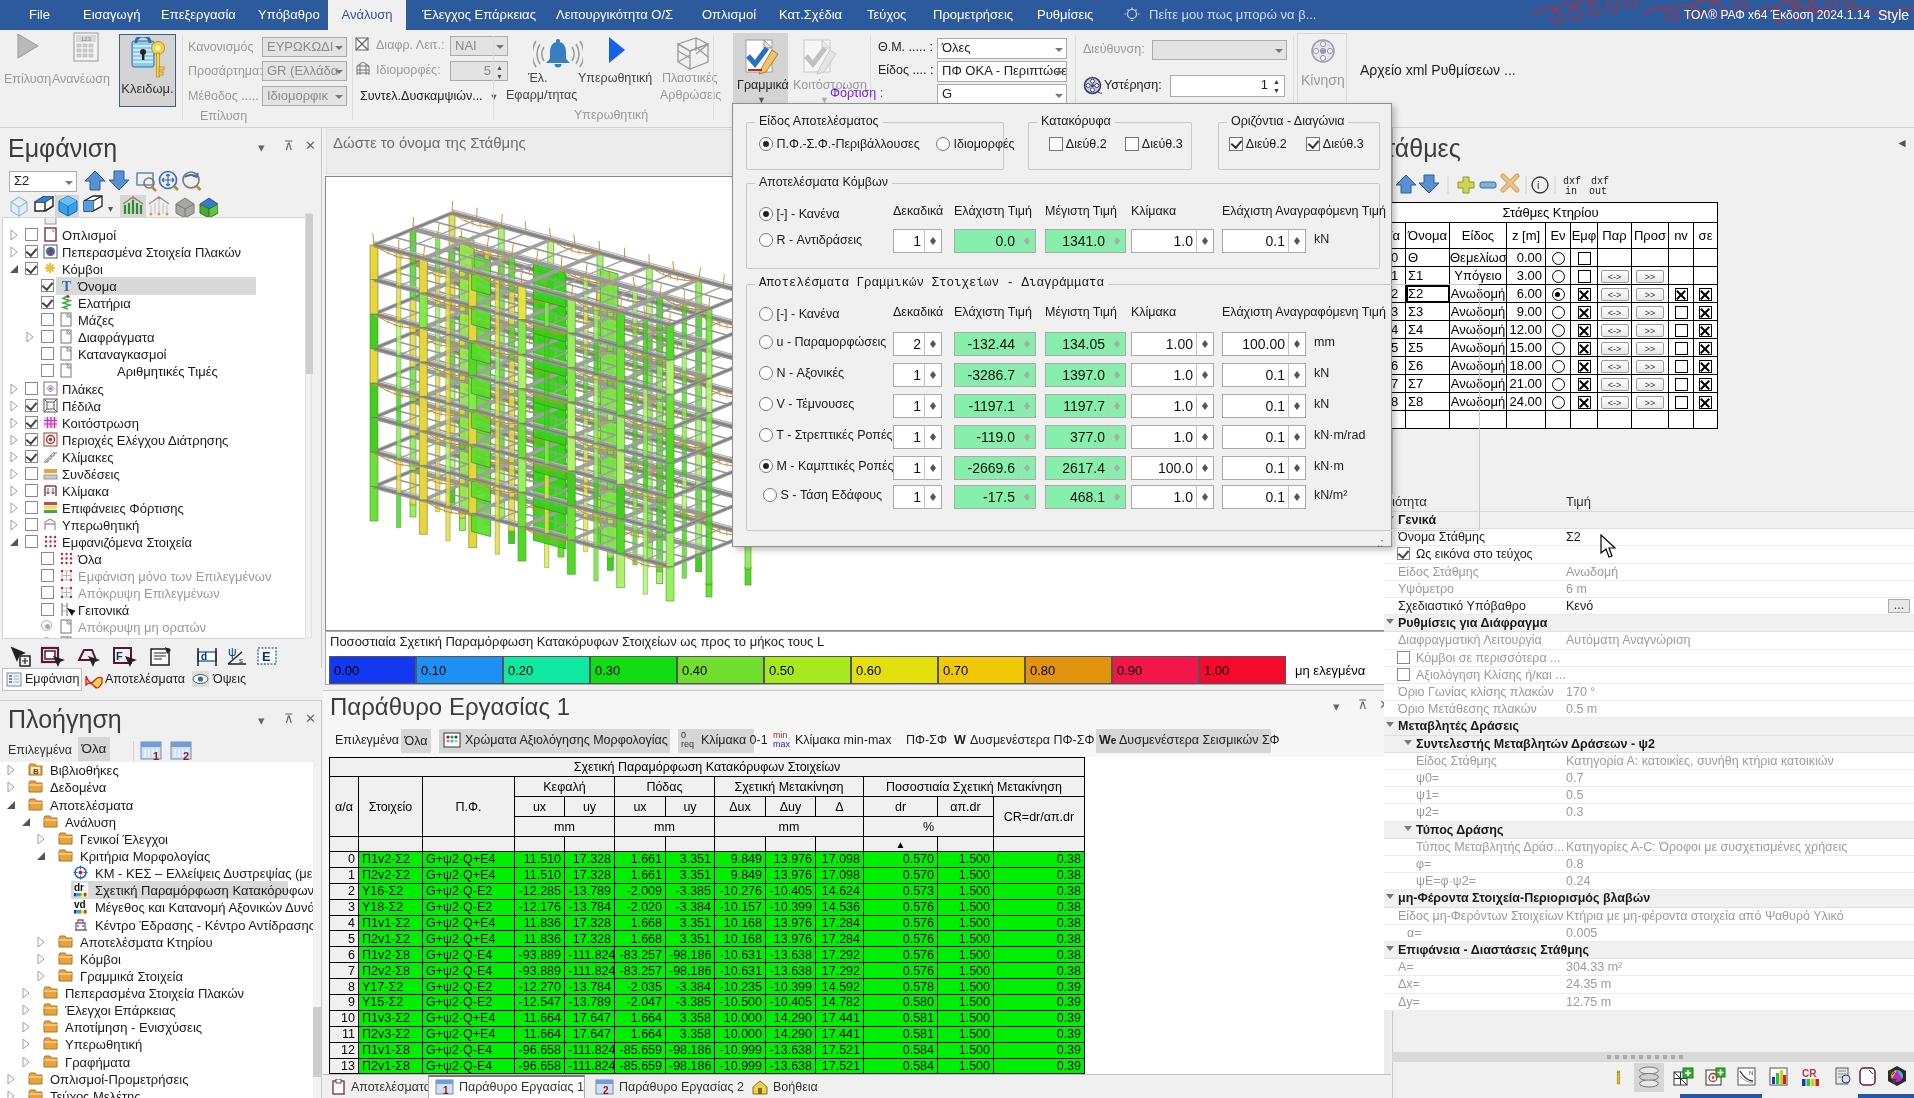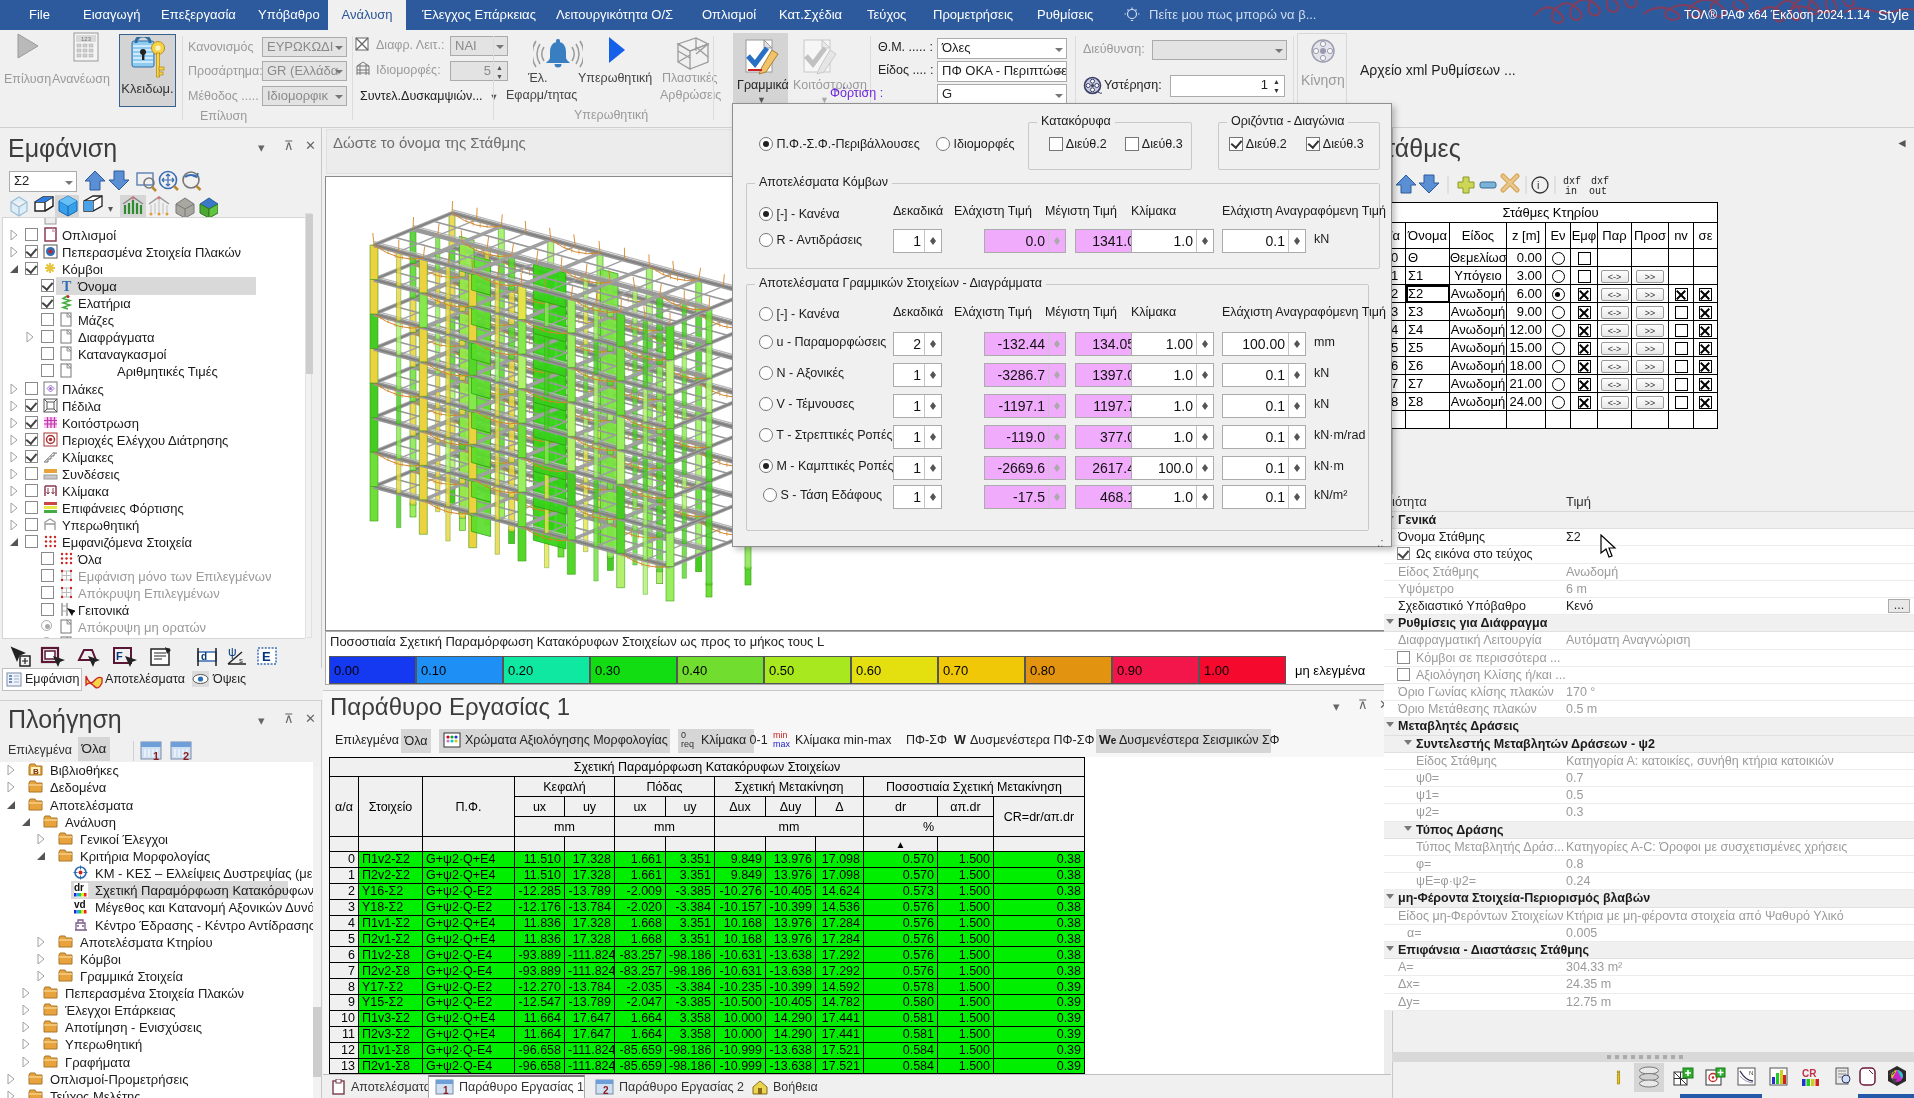--- a/index.html
+++ b/index.html
@@ -28,21 +28,21 @@
 .gray{color:#9a9a9a;}
 
 #dialog div{white-space:nowrap;} #dialog{position:absolute;left:732px;top:103px;width:660px;height:444px;background:#f0f0f0;border:1px solid #8f8f8f;box-shadow:3px 3px 6px rgba(0,0,0,.25);font-size:12.5px;color:#1a1a1a;}
 .grp{position:absolute;border:1px solid #c9c9c9;border-radius:2px;}
 .grp>.glbl{position:absolute;top:-9px;left:8px;background:#f0f0f0;padding:0 4px;color:#1a1a1a;white-space:nowrap;}
 .radio{display:inline-block;width:14px;height:14px;border:1px solid #777;border-radius:50%;background:#fff;vertical-align:-3px;position:relative;}
 .radio.on::after{content:"";position:absolute;left:3px;top:3px;width:6px;height:6px;border-radius:50%;background:#222;}
 .cb2{display:inline-block;width:14px;height:14px;border:1px solid #777;background:#fff;vertical-align:-3px;position:relative;}
 .cb2.c::after{content:"";position:absolute;left:3px;top:0px;width:5px;height:8px;border:solid #333;border-width:0 2px 2px 0;transform:rotate(40deg);}
 .nfield{position:absolute;height:24px;border:1px solid #ababab;background:#fff;font-size:14px;text-align:right;line-height:22px;color:#111;}
-.nfield.dis{background:#f0abfc;margin-left:30px;}
+.nfield.dis{background:#86efac;}
 .nfield .v{position:absolute;right:20px;top:0;}
 .nfield .sp{position:absolute;right:0;top:0;width:17px;height:100%;border-left:1px solid #c5c5c5;}
 .nfield .sp::before{content:"";position:absolute;left:5px;top:4px;border:3px solid transparent;border-bottom:4px solid #555;}
 .nfield .sp::after{content:"";position:absolute;left:5px;bottom:4px;border:3px solid transparent;border-top:4px solid #555;}
 .nfield.dis .sp::before{border-bottom-color:#aaa;}
 .nfield.dis .sp::after{border-top-color:#aaa;}
 
 table{border-collapse:collapse;}
 
 #wtable{position:relative;font-size:12.5px;color:#000;}
@@ -2633,30 +2633,33 @@
           <circle cx="11" cy="10" r="6" fill="#c2c"></circle>
           <path d="M11 4 a6 6 0 0 1 5 9 z" fill="#2cc"></path>
           <path d="M11 4 a6 6 0 0 0 -5 9 z" fill="#cc2"></path>
         </g>
 </svg>
 <div class="abs" style="left:1888px;top:1064px;font-size:13px;color:#444;">»</div>
 <div class="abs" style="left:1890px;top:1076px;font-size:9px;color:#444;">▼</div>
 </div>
 
 <div id="dialog">
+      <div class="grp" style="left:13px;top:18px;width:258px;height:48px;">
+        <span class="glbl">Είδος Αποτελέσματος</span>
+      </div>
       <div class="grp" style="left:295px;top:18px;width:164px;height:48px;">
         <span class="glbl">Κατακόρυφα</span>
       </div>
       <div class="grp" style="left:485px;top:18px;width:162px;height:48px;">
         <span class="glbl">Οριζόντια - Διαγώνια</span>
       </div>
       <div class="grp" style="left:13px;top:79px;width:634px;height:86px;">
         <span class="glbl">Αποτελέσματα Κόμβων</span>
       </div>
-      <div class="grp" style="left:13px;top:180px;width:623px;height:247px;">
+      <div class="grp" style="left:13px;top:180px;width:734px;height:247px;font-family:Liberation Mono, monospace;">
         <span class="glbl">Αποτελέσματα Γραμμικών Στοιχείων - Διαγράμματα</span>
       </div>
       <div class="abs" style="left:26px;top:33px;"><span class="radio on"></span> Π.Φ.-Σ.Φ.-Περιβάλλουσες</div>
       <div class="abs" style="left:203px;top:33px;"><span class="radio"></span> Ιδιομορφές</div>
       <div class="abs" style="left:316px;top:33px;"><span class="cb2"></span> Διεύθ.2</div>
       <div class="abs" style="left:392px;top:33px;"><span class="cb2"></span> Διεύθ.3</div>
       <div class="abs" style="left:496px;top:33px;"><span class="cb2 c"></span> Διεύθ.2</div>
       <div class="abs" style="left:573px;top:33px;"><span class="cb2 c"></span> Διεύθ.3</div>
       <div class="abs" style="left:160px;top:100px;">Δεκαδικά</div>
       <div class="abs" style="left:221px;top:100px;">Ελάχιστη Τιμή</div>

